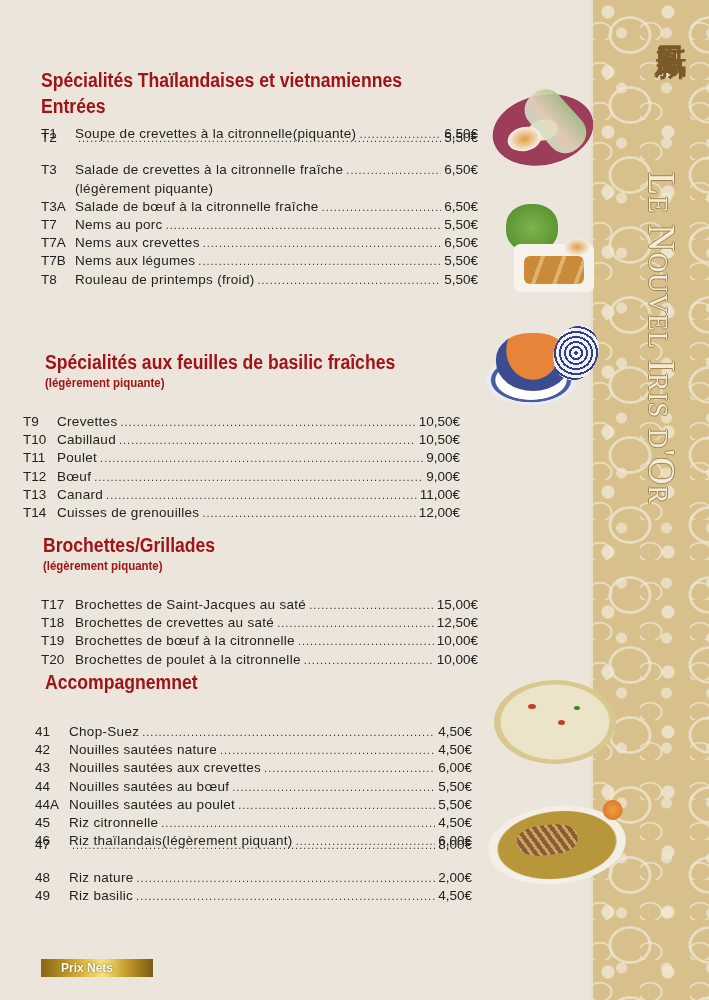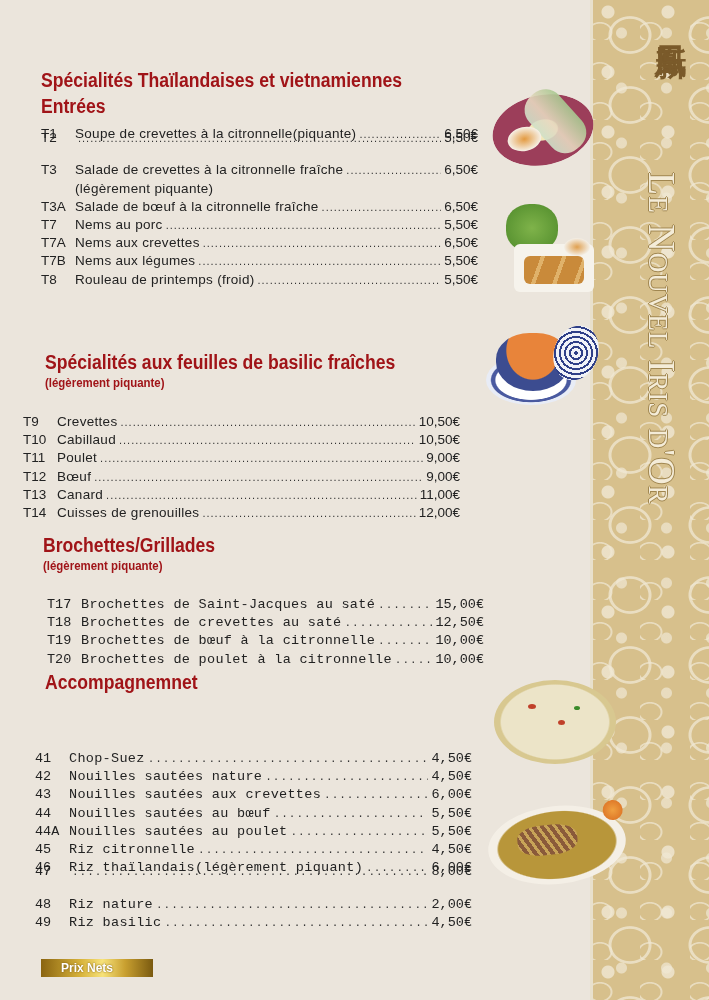--- a/index.html
+++ b/index.html
@@ -172,21 +172,21 @@
   <div class="row">
       <span class="code">T14</span>
       <span class="name">Cuisses de grenouilles</span>
       <span class="dots"></span>
       <span class="price">12,00€</span>
     </div>
 </div>
 
 <div class="section-title" style="left:43px; top:533px;">Brochettes/Grillades</div>
 <div class="section-sub" style="left:43px; top:558px;">(légèrement piquante)</div>
-<div class="menu-list" style="left:47px; top:582px; width:437px;font-family:Liberation Mono, monospace;">
+<div class="menu-list" style="left:41px; top:582px; width:437px;">
   <div class="row">
       <span class="code">T17</span>
       <span class="name">Brochettes de Saint-Jacques au saté</span>
       <span class="dots"></span>
       <span class="price">15,00€</span>
     </div>
   <div class="row">
       <span class="code">T18</span>
       <span class="name">Brochettes de crevettes au saté</span>
       <span class="dots"></span>
@@ -200,21 +200,21 @@
     </div>
   <div class="row">
       <span class="code">T20</span>
       <span class="name">Brochettes de poulet à la citronnelle</span>
       <span class="dots"></span>
       <span class="price">10,00€</span>
     </div>
 </div>
 
 <div class="section-title" style="left:45px; top:670px;">Accompagnemnet</div>
-<div class="menu-list" style="left:35px; top:736px; width:437px;font-family:Liberation Mono, monospace;">
+<div class="menu-list" style="left:35px; top:709px; width:437px;">
   <div class="row">
       <span class="code">41</span>
       <span class="name">Chop-Suez</span>
       <span class="dots"></span>
       <span class="price">4,50€</span>
     </div>
   <div class="row">
       <span class="code">42</span>
       <span class="name">Nouilles sautées nature</span>
       <span class="dots"></span>

